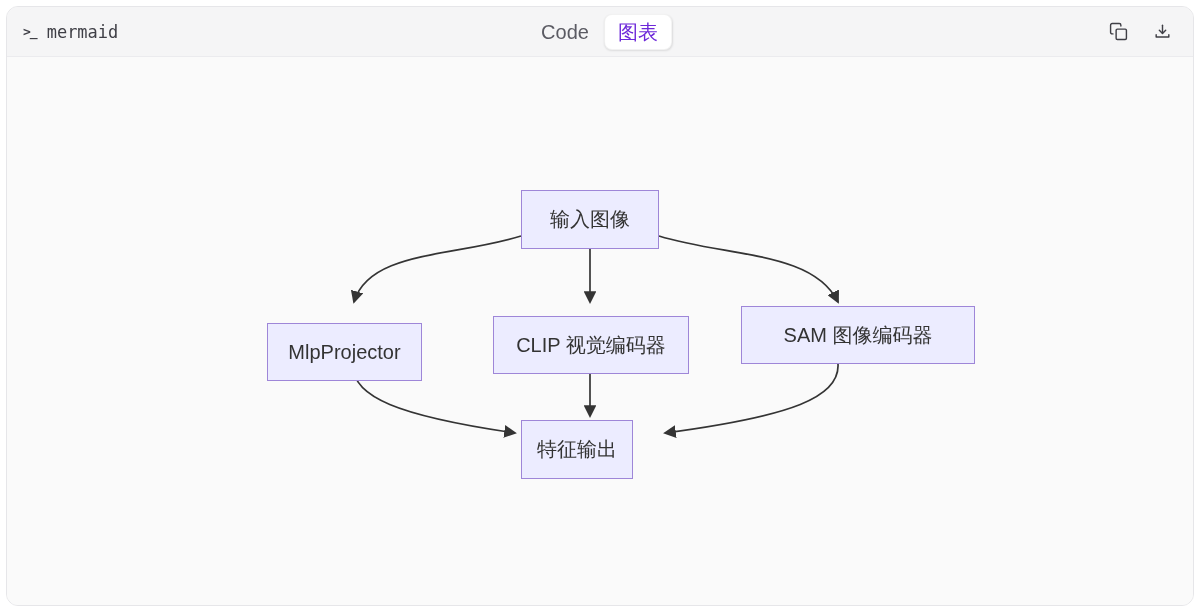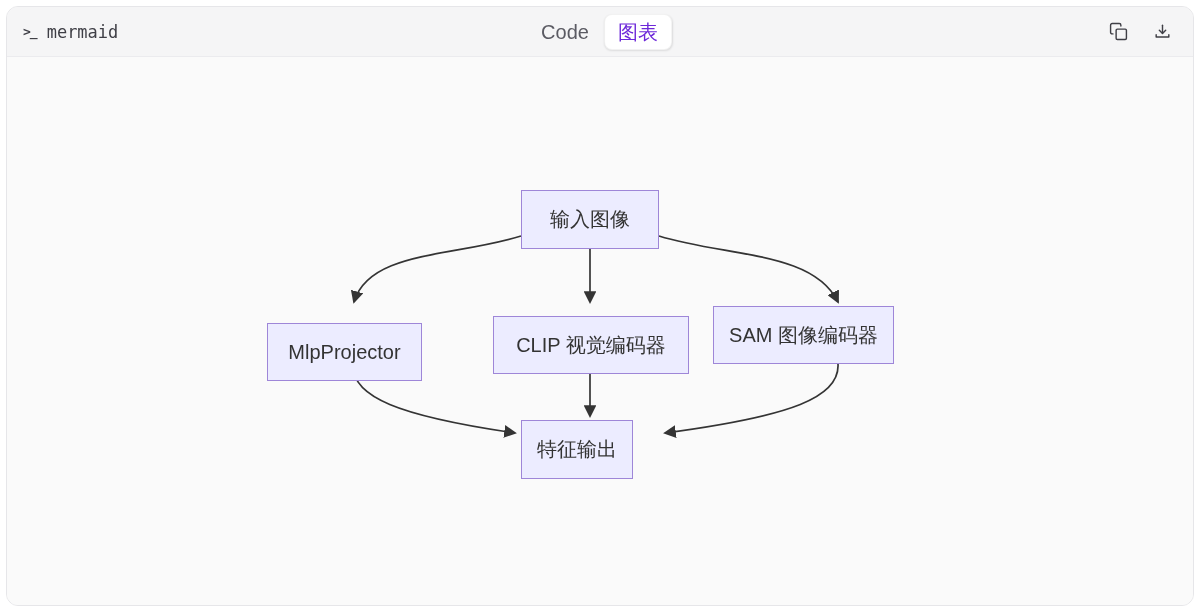--- a/index.html
+++ b/index.html
@@ -68,21 +68,21 @@
     background: var(--node-fill, #ECECFF);
     border: 1.5px solid var(--node-border, #9e86d8);
     color: var(--node-text, #333333);
     display: flex; align-items: center; justify-content: center;
     font-size: 20px;
     text-align: center;
   }
   .node-a { left: 514px; top: 133px; width: 138px; height: 59px; }
   .node-b { left: 260px; top: 266px; width: 155px; height: 58px; }
   .node-c { left: 486px; top: 259px; width: 196px; height: 58px; }
-  .node-d { left: 706px; top: 249px; width: 181px; height: 58px; }
+  .node-d { left: 734px; top: 249px; width: 234px; height: 58px; }
   .node-e { left: 514px; top: 363px; width: 112px; height: 59px; }
 </style>
 </head>
 <body>
 
 <div class="frame">
 
   <header class="toolbar">
     <div class="toolbar-left">
       <span class="term-glyph">&gt;_</span>

